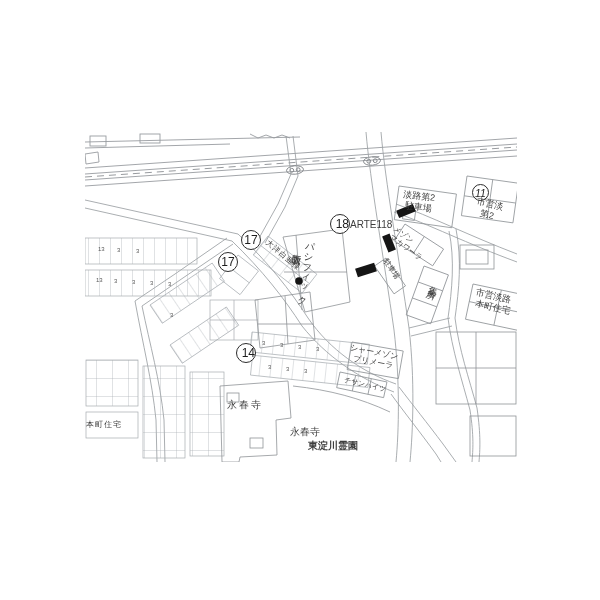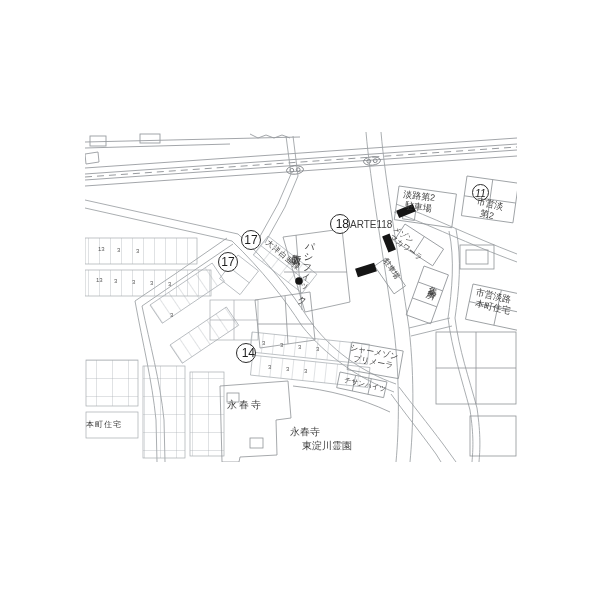--- a/index.html
+++ b/index.html
@@ -251,21 +251,21 @@
       <div>シャーメゾン</div>
       <div style="margin-left:5px;">プリメーラ</div>
     </div>
 
     <div class="lbl" style="left:345px;top:376px;font-size:7px;transform:rotate(13deg);transform-origin:left top;">チサンハイツ</div>
 
     <div class="lbl" style="left:227px;top:399px;font-size:10px;letter-spacing:2px;">永春寺</div>
 
     <div class="lbl" style="left:290px;top:425px;font-size:10px;line-height:1.35;">
       <div>永春寺</div>
-      <div style="margin-left:12px;">東淀川霊園</div>
+      <div style="margin-left:18px;font-weight:bold;">東淀川霊園</div>
     </div>
 
     <div class="lbl" style="left:86px;top:420px;font-size:8px;letter-spacing:1px;">本町住宅</div>
 
     <div class="lbl tiny" style="left:98px;top:246px;">13</div>
     <div class="lbl tiny" style="left:117px;top:247px;">3</div>
     <div class="lbl tiny" style="left:136px;top:248px;">3</div>
     <div class="lbl tiny" style="left:96px;top:277px;">13</div>
     <div class="lbl tiny" style="left:114px;top:278px;">3</div>
     <div class="lbl tiny" style="left:132px;top:279px;">3</div>

